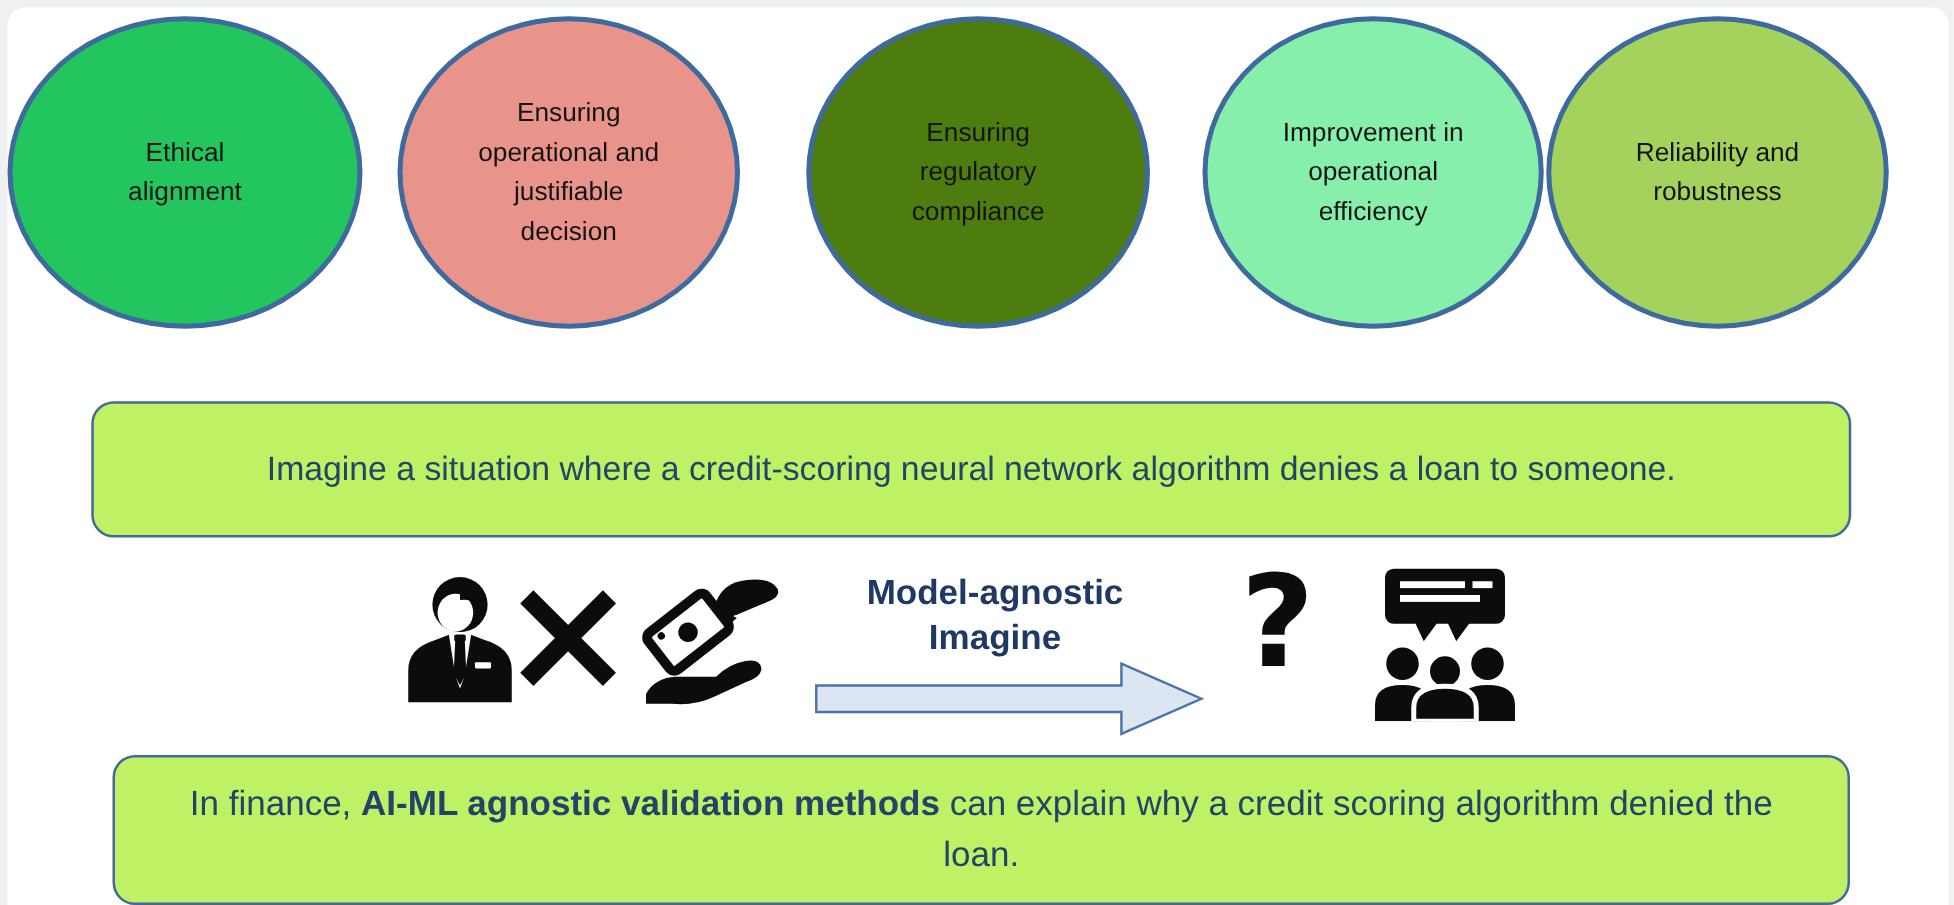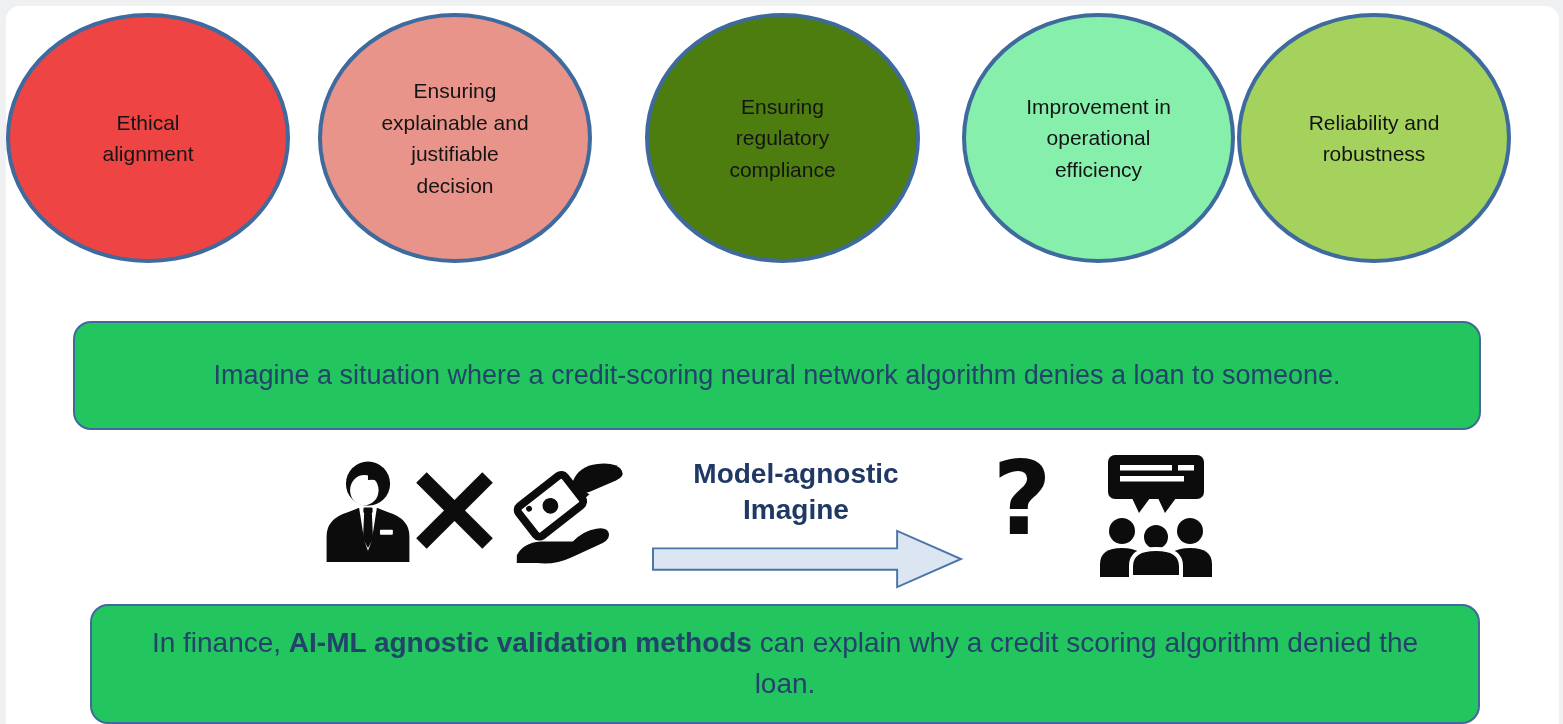--- a/index.html
+++ b/index.html
@@ -37,21 +37,21 @@
   .e5{left:1237px;top:13px;width:274px;height:250px;}
   .e1 .lbl{max-width:130px;}
   .e2 .lbl{max-width:168px;}
   .e3 .lbl{max-width:150px;}
   .e4 .lbl{max-width:170px;}
   .e5 .lbl{max-width:170px;}
 
   
   .note-box{
     position:absolute;
-    background:#22c55e;
+    background:#bef264;
     border:2px solid #44689d;
     border-radius:18px;
     box-sizing:border-box;
     display:flex;align-items:center;justify-content:center;
     color:#24436b;
     text-align:center;
   }
   .box-scenario{left:73px;top:321px;width:1408px;height:109px;font-size:27px;}
   .box-conclusion{left:90px;top:604px;width:1390px;height:120px;font-size:28px;line-height:1.45;padding:16px 40px;}
   .box-conclusion b{font-weight:bold;}
@@ -74,25 +74,25 @@
   }
   .ic-group{left:1094px;top:453px;width:124px;height:124px;}
 </style>
 </head>
 <body>
 
 <div class="card"></div>
 
 <div class="stage">
 
-  <div class="ellipse e1" style="background-color: #ef4444;">
+  <div class="ellipse e1" style="background-color: #22c55e;">
     <div class="lbl">Ethical alignment</div>
   </div>
   <div class="ellipse e2" style="background-color: rgb(233, 148, 138);">
-    <div class="lbl">Ensuring explainable and justifiable decision</div>
+    <div class="lbl">Ensuring operational and justifiable decision</div>
   </div>
   <div class="ellipse e3" style="background-color: #4d7c0f;">
     <div class="lbl">Ensuring regulatory compliance</div>
   </div>
   <div class="ellipse e4" style="background-color: #86efac;">
     <div class="lbl">Improvement in operational efficiency</div>
   </div>
   <div class="ellipse e5" style="background-color: rgb(164, 210, 93);">
     <div class="lbl">Reliability and robustness</div>
   </div>

